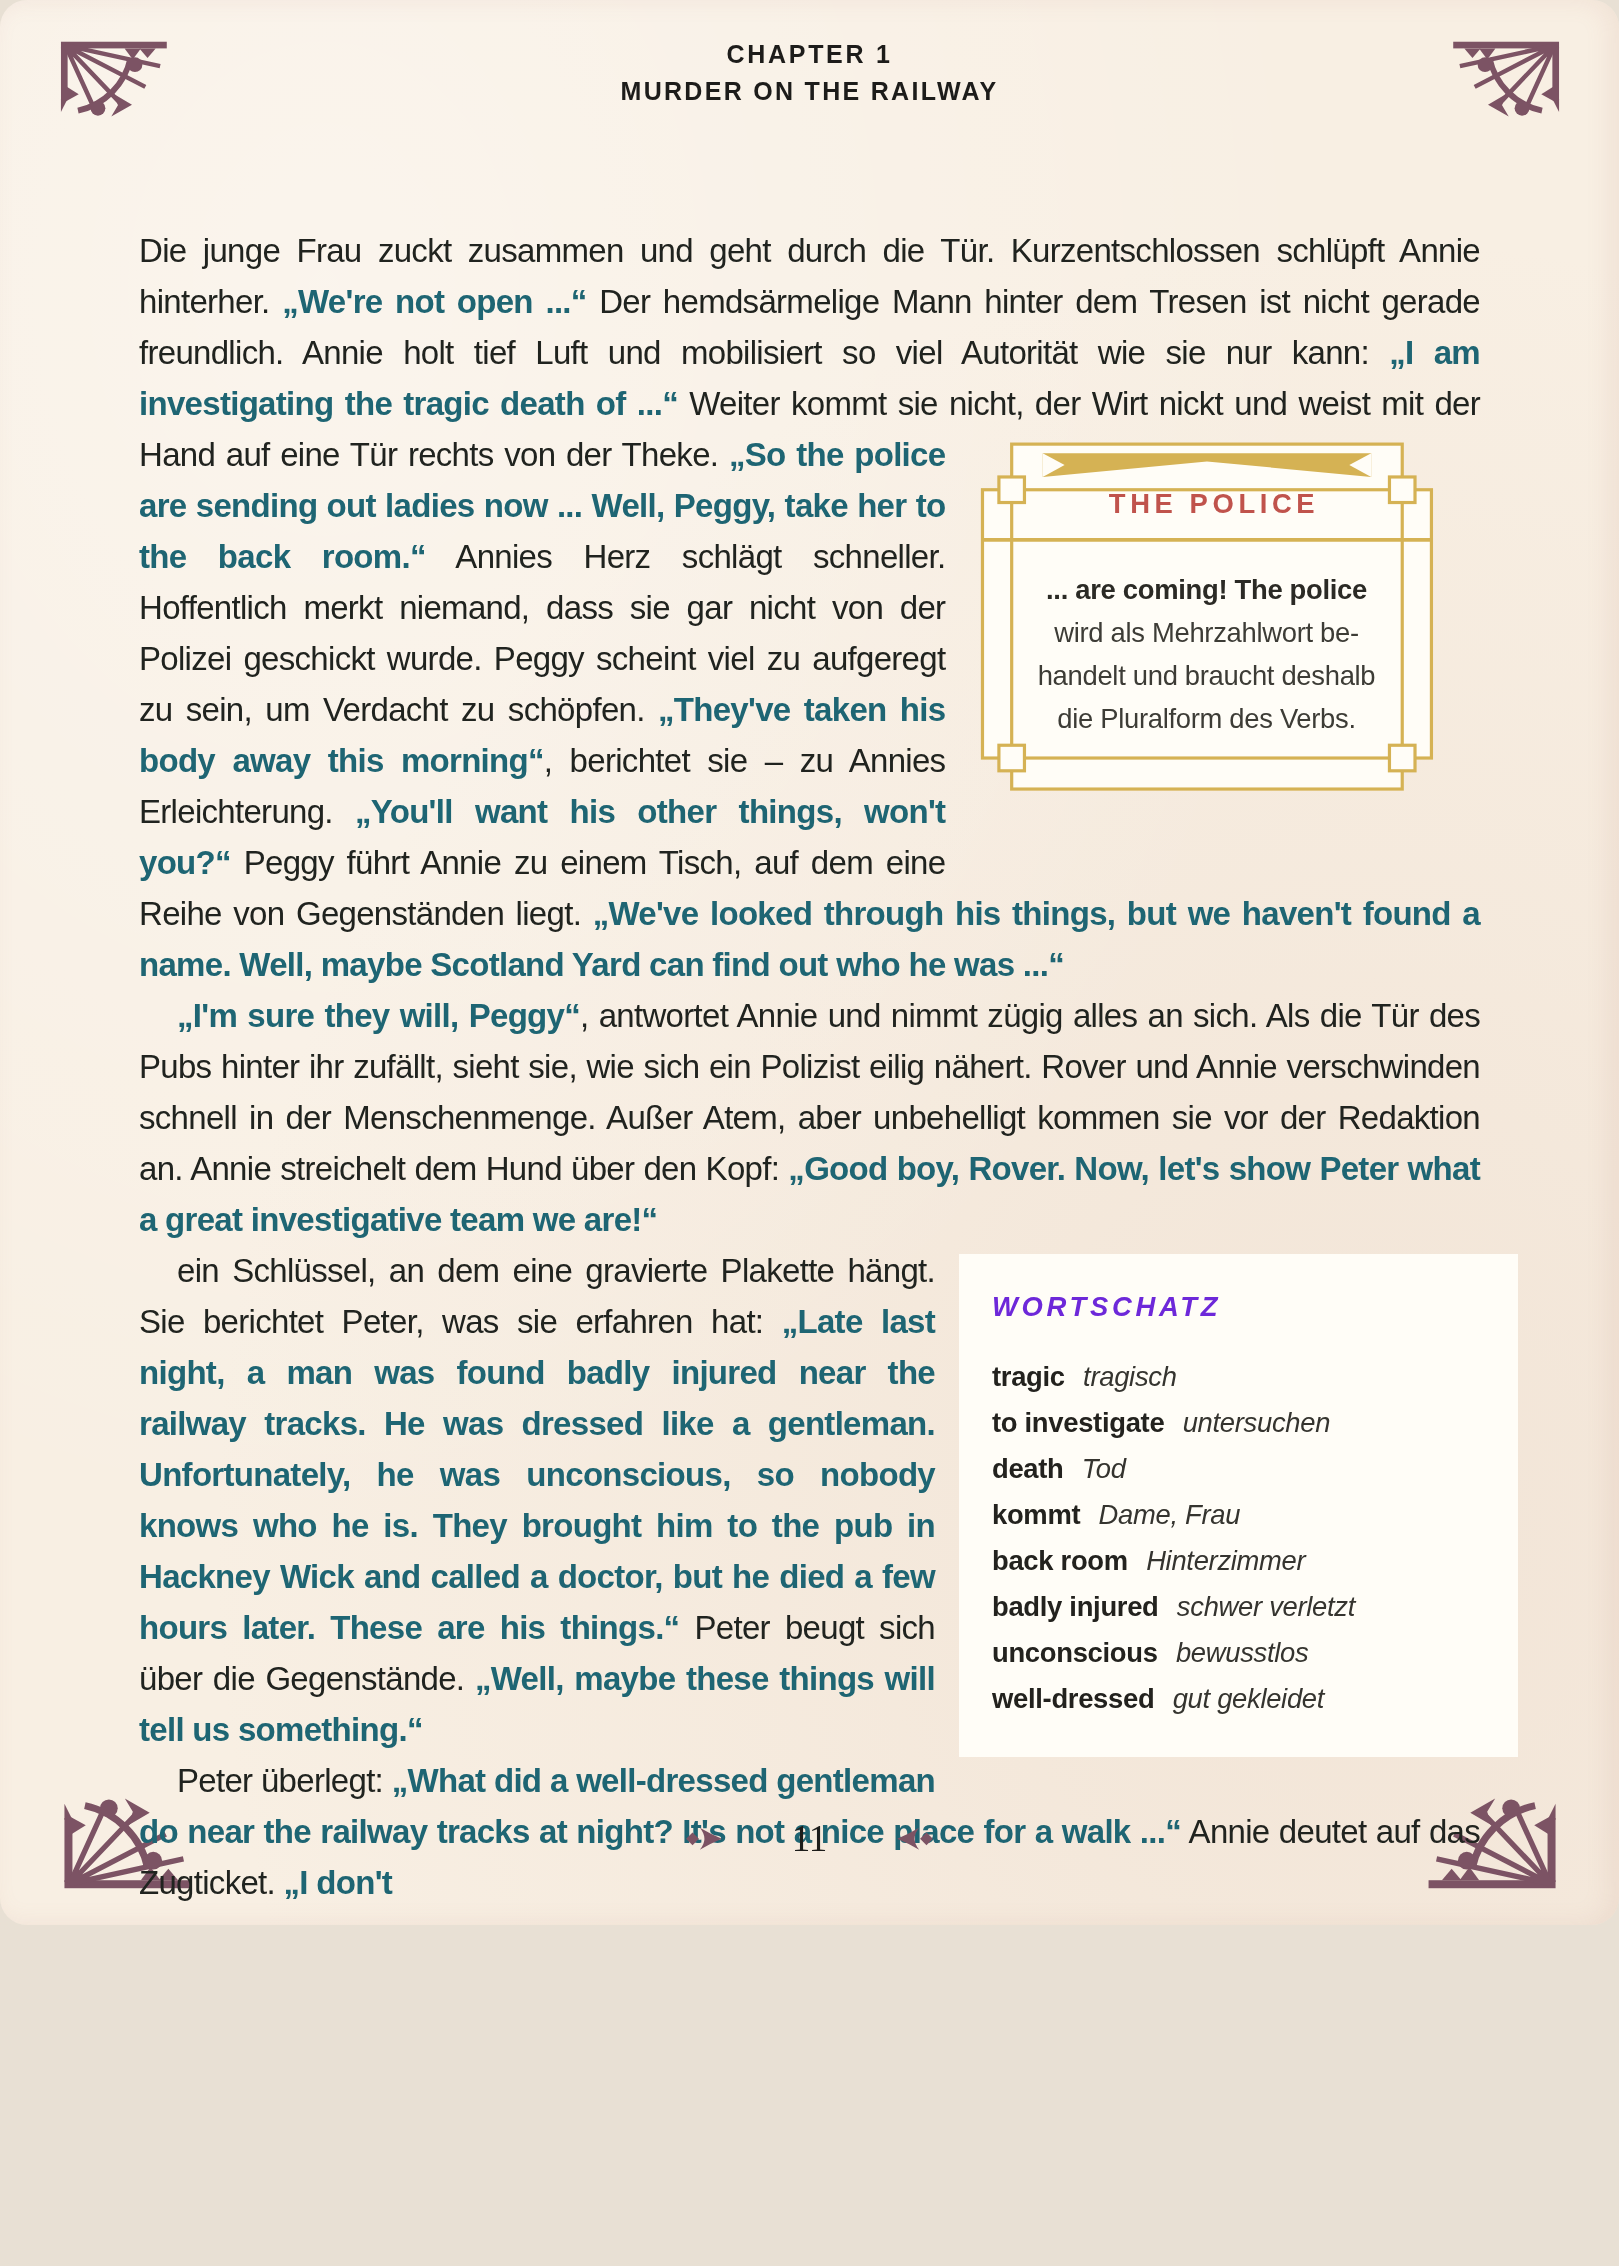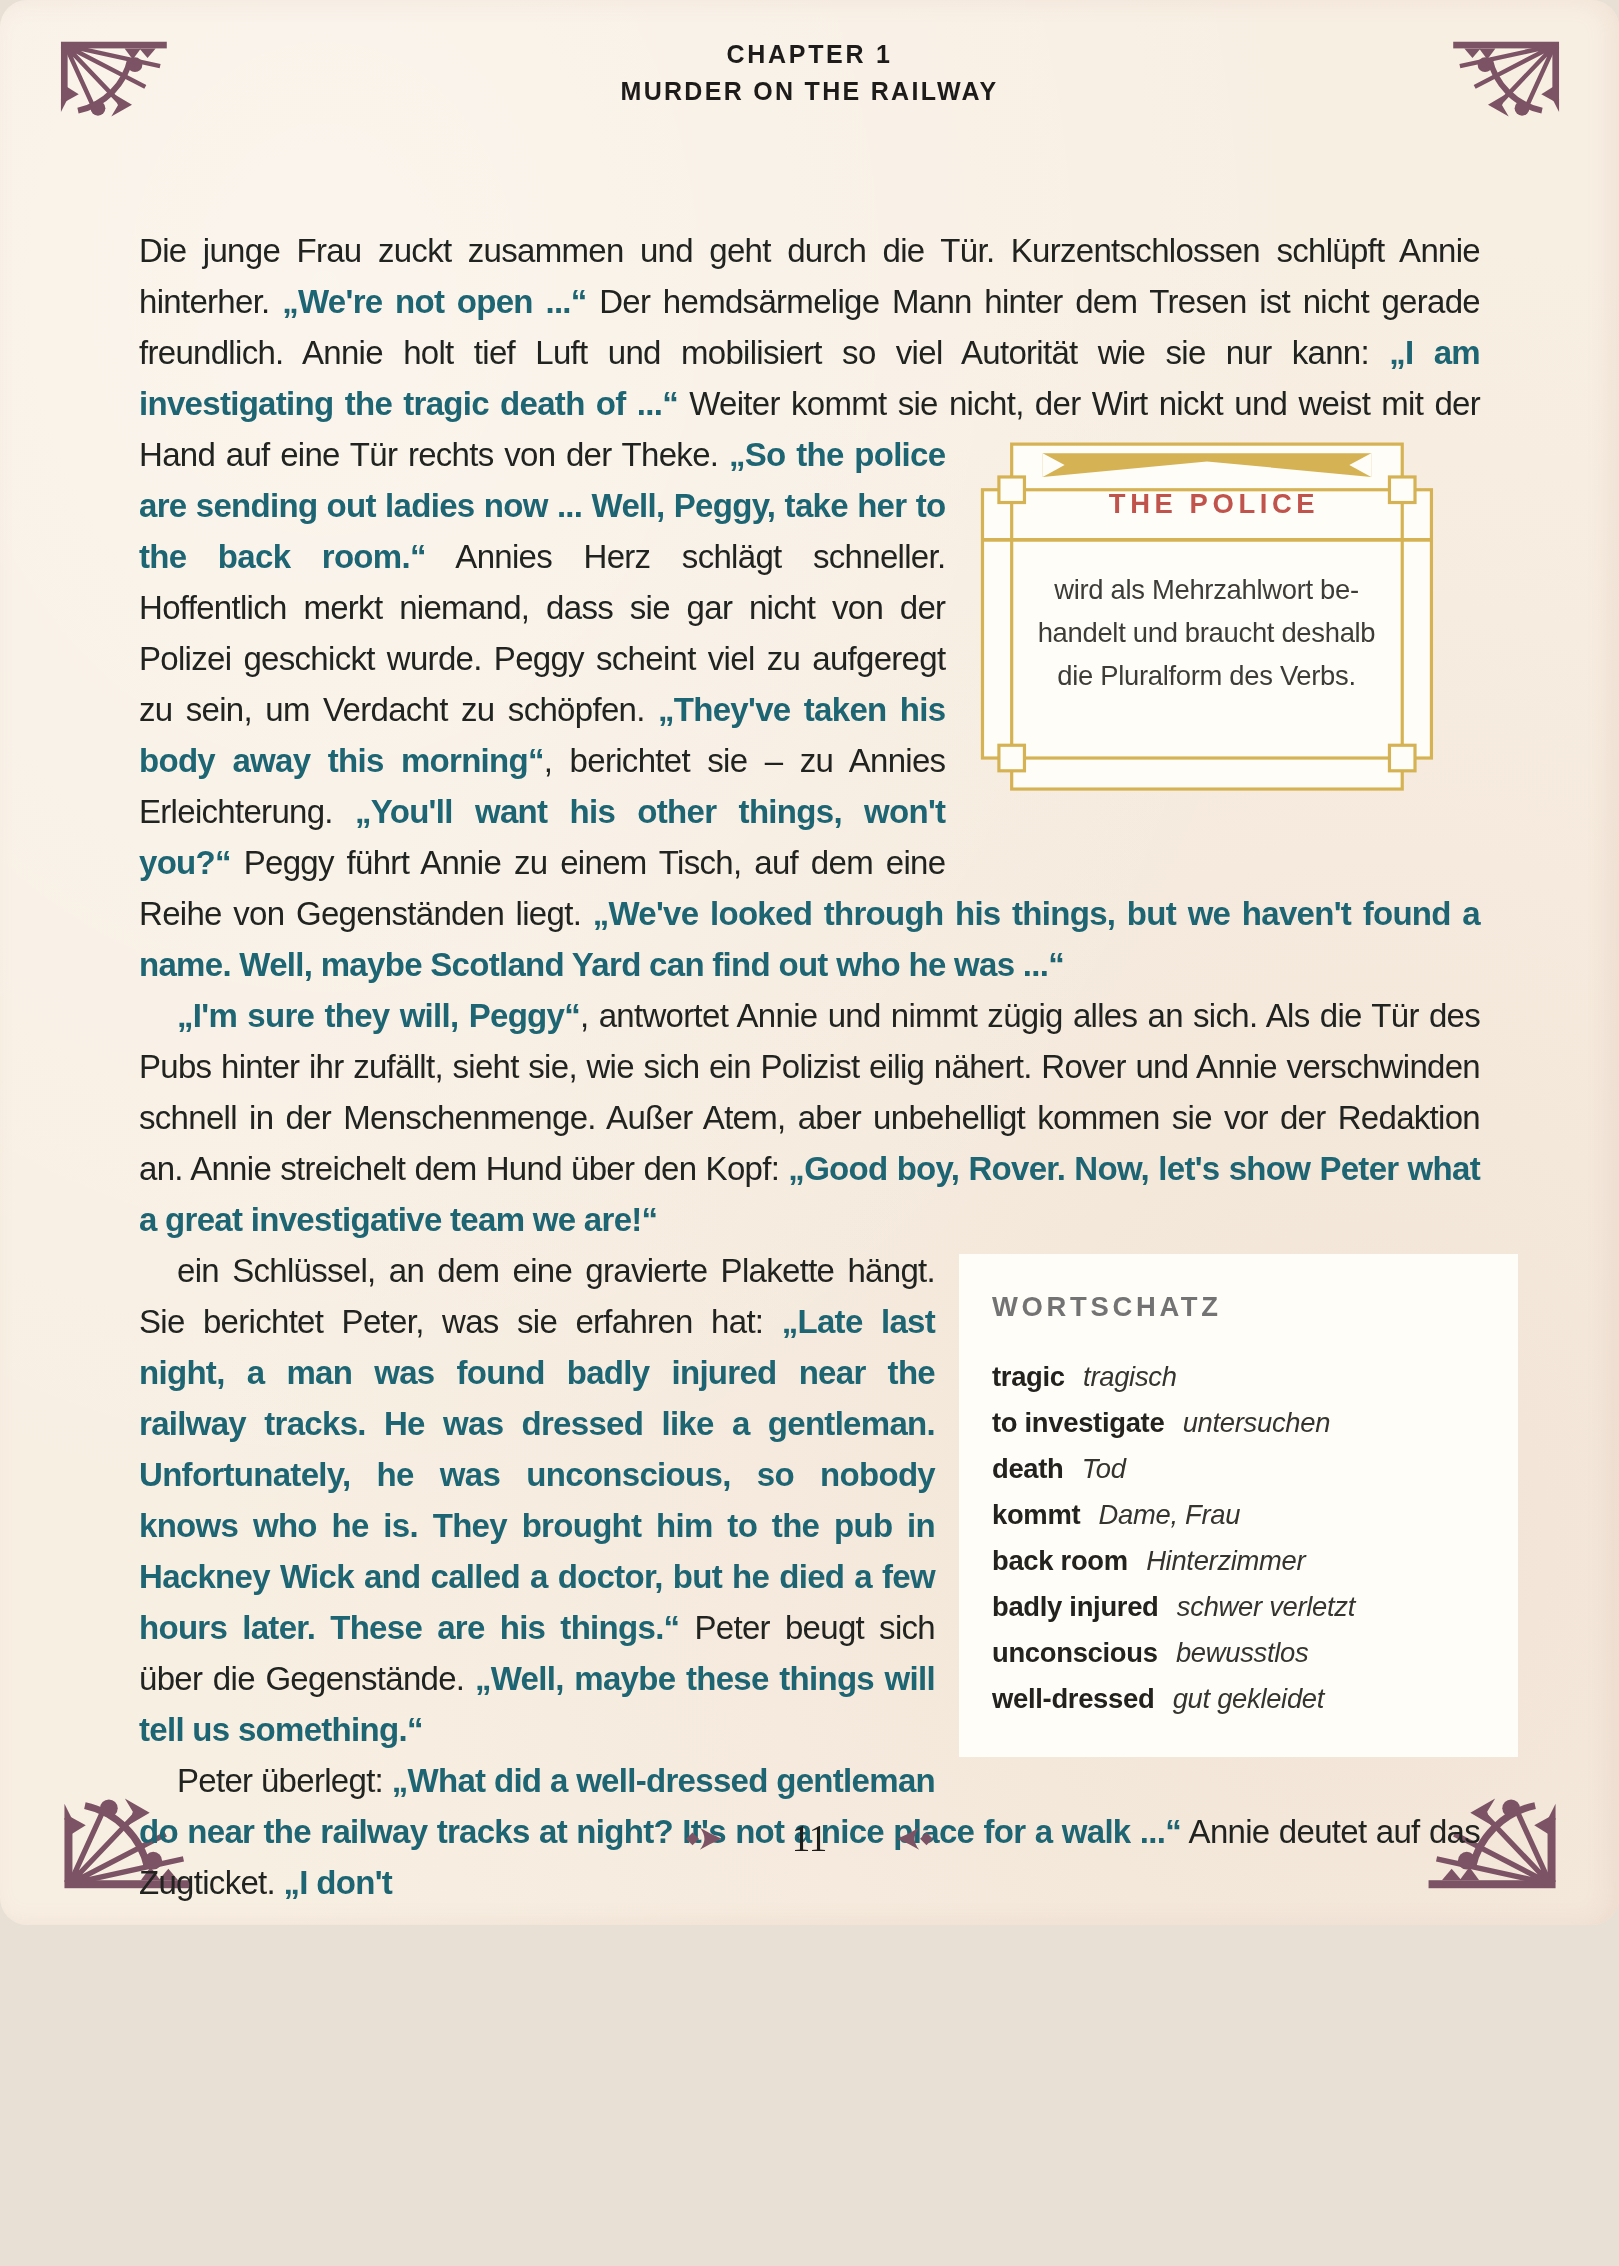--- a/index.html
+++ b/index.html
@@ -72,22 +72,23 @@
     width:559px;
     margin:9.1px -38px 38px 24px;
     background:#fffdf7;
     padding:27.4px 0 35px 33px;
     box-sizing:border-box;
     text-indent:0;
     letter-spacing:0;
     text-align:left;
   }
   .vb-title{
-    color:#737373;font-weight:bold;font-size:27.4px;letter-spacing:3.7px;
+    color:#6d28d9;font-weight:bold;font-size:27.4px;letter-spacing:3.7px;
     margin-bottom:22px;
+    font-style:italic;
   }
   .vb-row{font-size:27.4px;line-height:46px;letter-spacing:-0.3px;}
   .vb-en{font-weight:bold;color:#23221e;}
   .vb-de{font-style:italic;color:#35342f;margin-left:18.3px;font-family:"Liberation Sans",sans-serif;}
 
   
   .footer{
     position:absolute;left:0;right:0;bottom:68px;
     display:flex;justify-content:center;align-items:center;gap:70px;
   }
@@ -167,20 +168,21 @@
           <rect x="30" y="46" width="28" height="28" fill="#fffdf7" stroke="#d5b254" stroke-width="3.5"></rect>
           <rect x="458" y="46" width="28" height="28" fill="#fffdf7" stroke="#d5b254" stroke-width="3.5"></rect>
           <rect x="30" y="340" width="28" height="28" fill="#fffdf7" stroke="#d5b254" stroke-width="3.5"></rect>
           <rect x="458" y="340" width="28" height="28" fill="#fffdf7" stroke="#d5b254" stroke-width="3.5"></rect>
           <polygon points="78,20 438,20 438,46 258,29 78,46" fill="#d5b254"></polygon>
           <polygon points="78,20 102,33 78,46" fill="#fffdf7"></polygon>
           <polygon points="438,20 414,33 438,46" fill="#fffdf7"></polygon>
         </svg>
         <div class="pb-title">THE POLICE</div>
         <div class="pb-body">
+          <div class="pb-lead">... are coming! The police</div>
           <div class="pb-line">wird als Mehrzahlwort be-</div>
           <div class="pb-line">handelt und braucht deshalb</div>
           <div class="pb-line">die Pluralform des Verbs.</div>
         </div>
       </aside><span><span class="de">Wirt nickt und weist mit der Hand auf eine Tür rechts von der Theke. </span><span class="en">„So the police are sending out ladies now ... Well, Peggy, take her to the back room.“</span><span class="de"> Annies Herz schlägt schneller. Hoffentlich merkt niemand, dass sie gar nicht von der Polizei geschickt wurde. Peggy scheint viel zu aufgeregt zu sein, um Verdacht zu schöpfen. </span><span class="en">„They've taken his body away this morning“</span><span class="de">, berichtet sie – zu Annies Erleichterung. </span><span class="en">„You'll want his other things, won't you?“</span><span class="de"> Peggy führt Annie zu einem Tisch, auf dem eine Reihe von Gegenständen liegt. </span><span class="en">„We've looked through his things, but we haven't found a name. Well, maybe Scotland Yard can find out who he was ...“</span></span>
     </div>
 
     <div class="para indent">
       <span><span class="en">„I'm sure they will, Peggy“</span><span class="de">, antwortet Annie und nimmt zügig alles an sich. Als die Tür des Pubs hinter ihr zufällt, sieht sie, wie sich ein Polizist eilig nähert. Rover und Annie verschwinden schnell in der Menschenmenge. Außer Atem, aber unbehelligt kommen sie vor der Redaktion an. Annie streichelt dem Hund über den Kopf: </span><span class="en">„Good boy, Rover. Now, let's show Peter what a great investigative team we are!“</span></span>
     </div>

